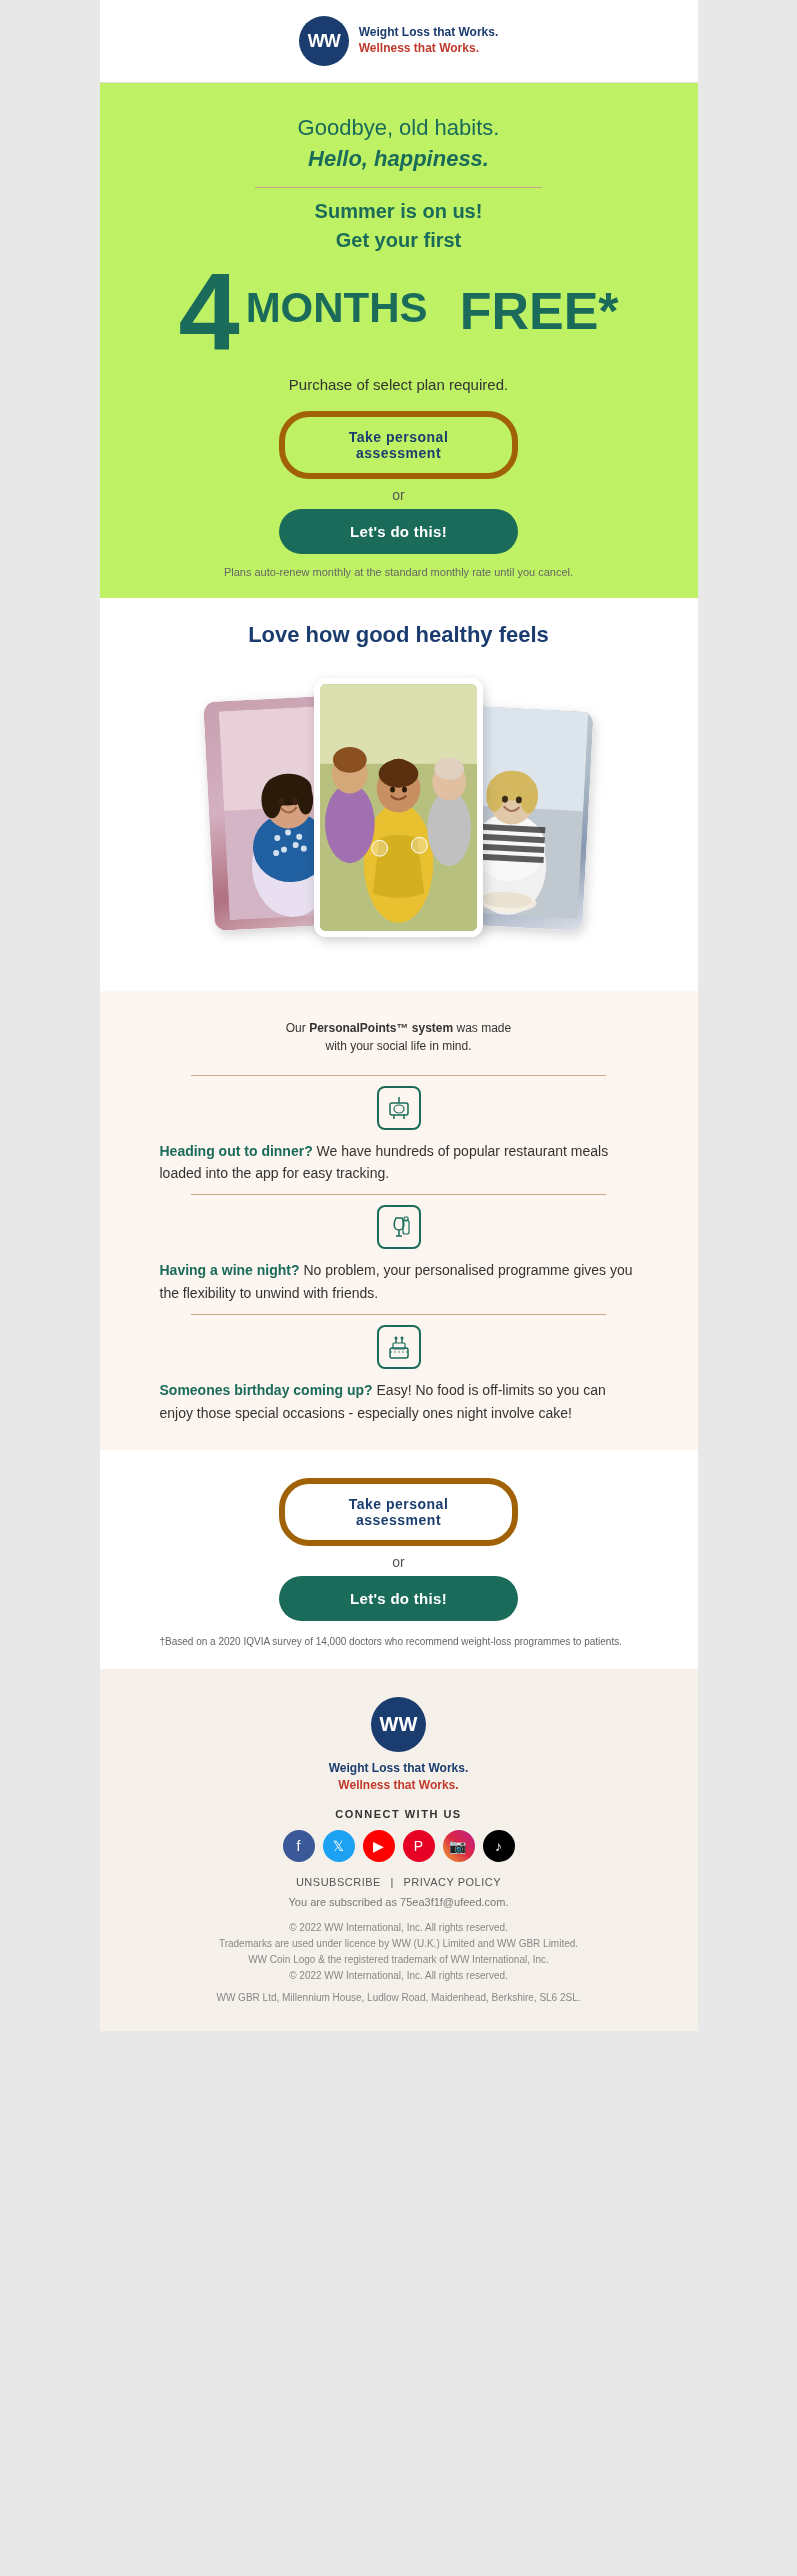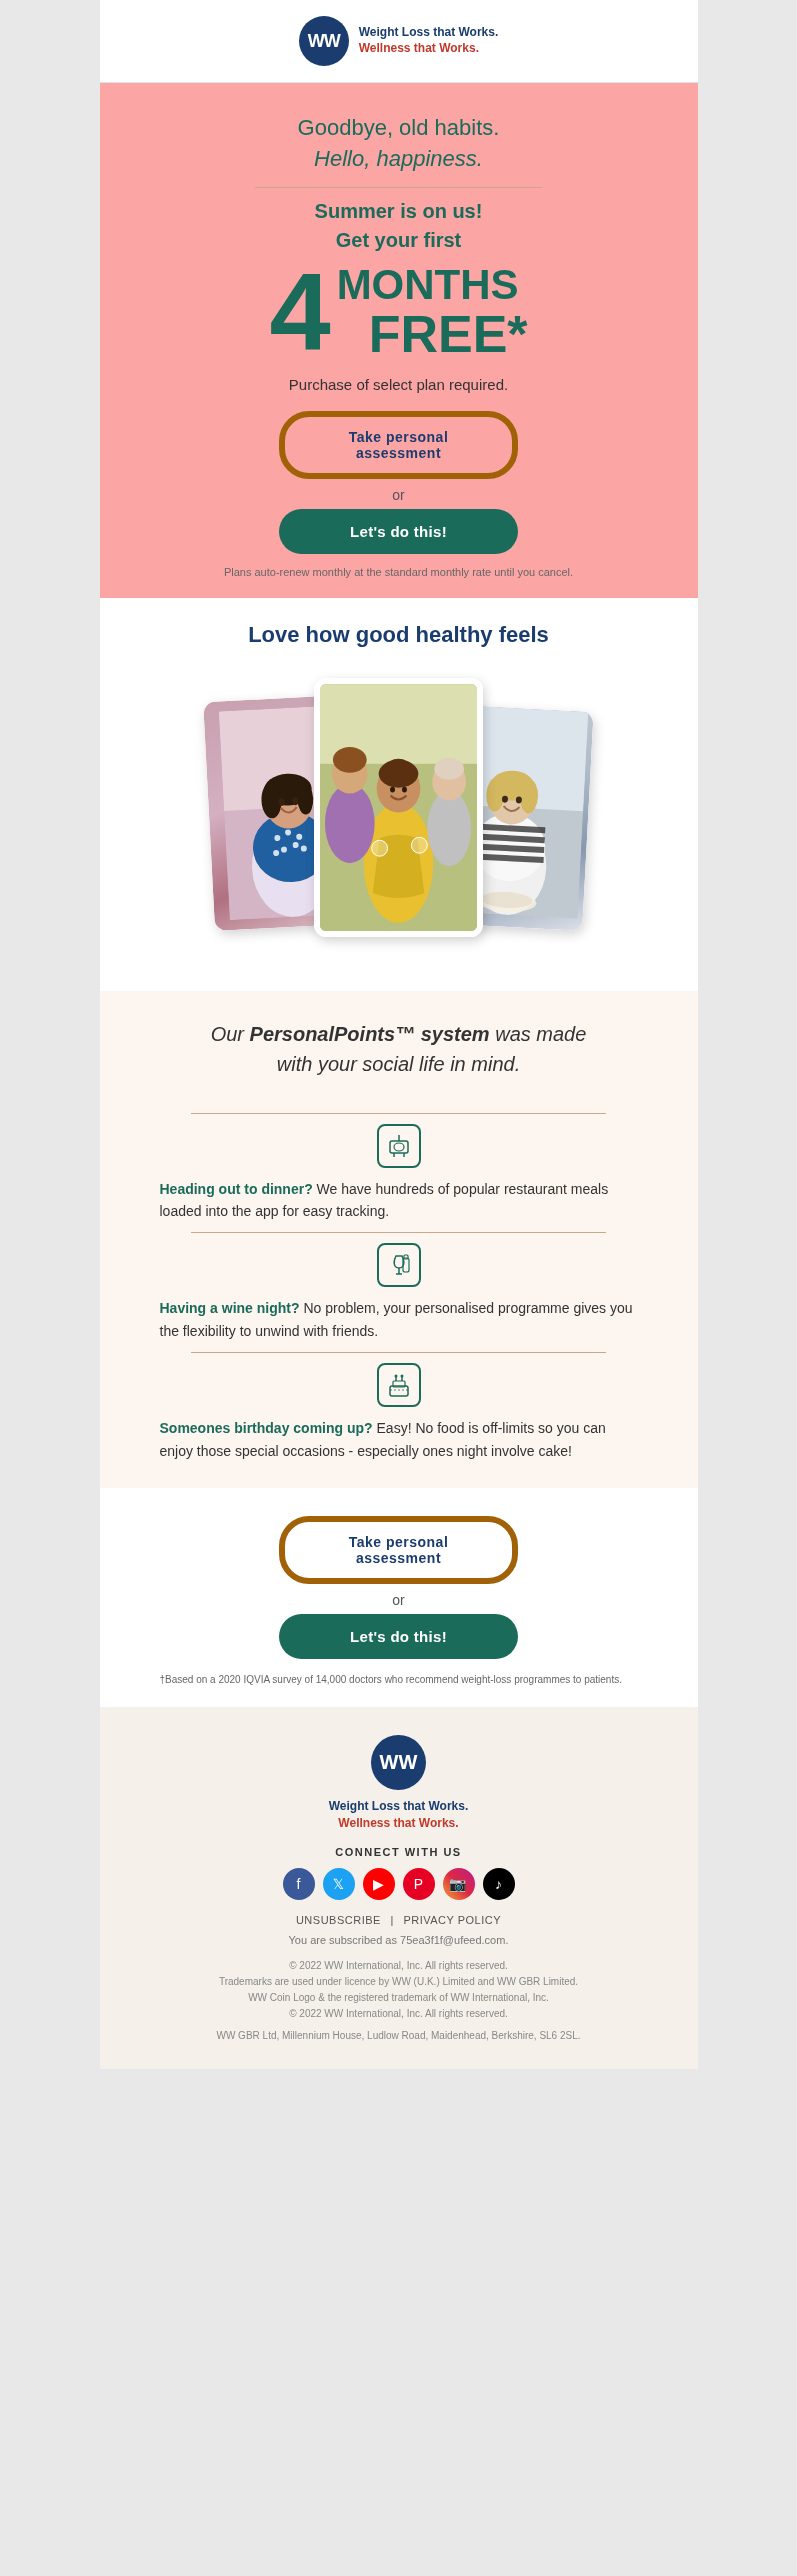--- a/index.html
+++ b/index.html
@@ -42,34 +42,34 @@
     .logo-text {
       text-align: left;
       line-height: 1.3;
       font-size: 12px;
     }
     .logo-text .line1 { color: #1a3c6e; font-weight: 700; }
     .logo-text .line2 { color: #c0392b; font-weight: 700; }
 
     
     .hero-section {
-      background: #fca5a5;
+      background: #bef264;
       padding: 30px 60px 20px;
       text-align: center;
     }
     .hero-tagline {
       font-size: 22px;
       color: #1a6b5a;
       font-style: normal;
       line-height: 1.4;
       margin-bottom: 8px;
     }
     .hero-tagline em {
       font-style: italic;
-      font-weight: 400;
+      font-weight: 700;
     }
     .hero-divider {
       width: 60%;
       border: none;
       border-top: 1px solid #c9a98a;
       margin: 12px auto;
     }
     .summer-text {
       color: #1a6b5a;
       font-size: 20px;
@@ -91,21 +91,21 @@
       line-height: 1;
     }
     .big-4 {
       font-size: 110px;
       font-weight: 900;
       color: #1a6b5a;
       line-height: 1;
     }
     .months-free {
       display: flex;
-      flex-direction: column;
+      flex-direction: row;
       align-items: flex-start;
       margin-left: 6px;
     }
     .months-text {
       font-size: 42px;
       font-weight: 900;
       color: #1a6b5a;
       line-height: 1.1;
     }
     .free-text {
@@ -218,25 +218,24 @@
       transform: rotate(3deg);
     }
 
     
     .personal-points-section {
       background: #fdf5ef;
       padding: 28px 40px 20px;
       text-align: center;
     }
     .pp-intro {
-      font-size: 20px;
+      font-size: 12px;
       color: #333;
       line-height: 1.5;
-      margin-bottom: 34px;
-      font-style: italic;
+      margin-bottom: 20px;
     }
     .pp-intro strong {
       font-weight: 800;
     }
 
     
     .feature-divider {
       width: 80%;
       border: none;
       border-top: 1px solid #c9a98a;

